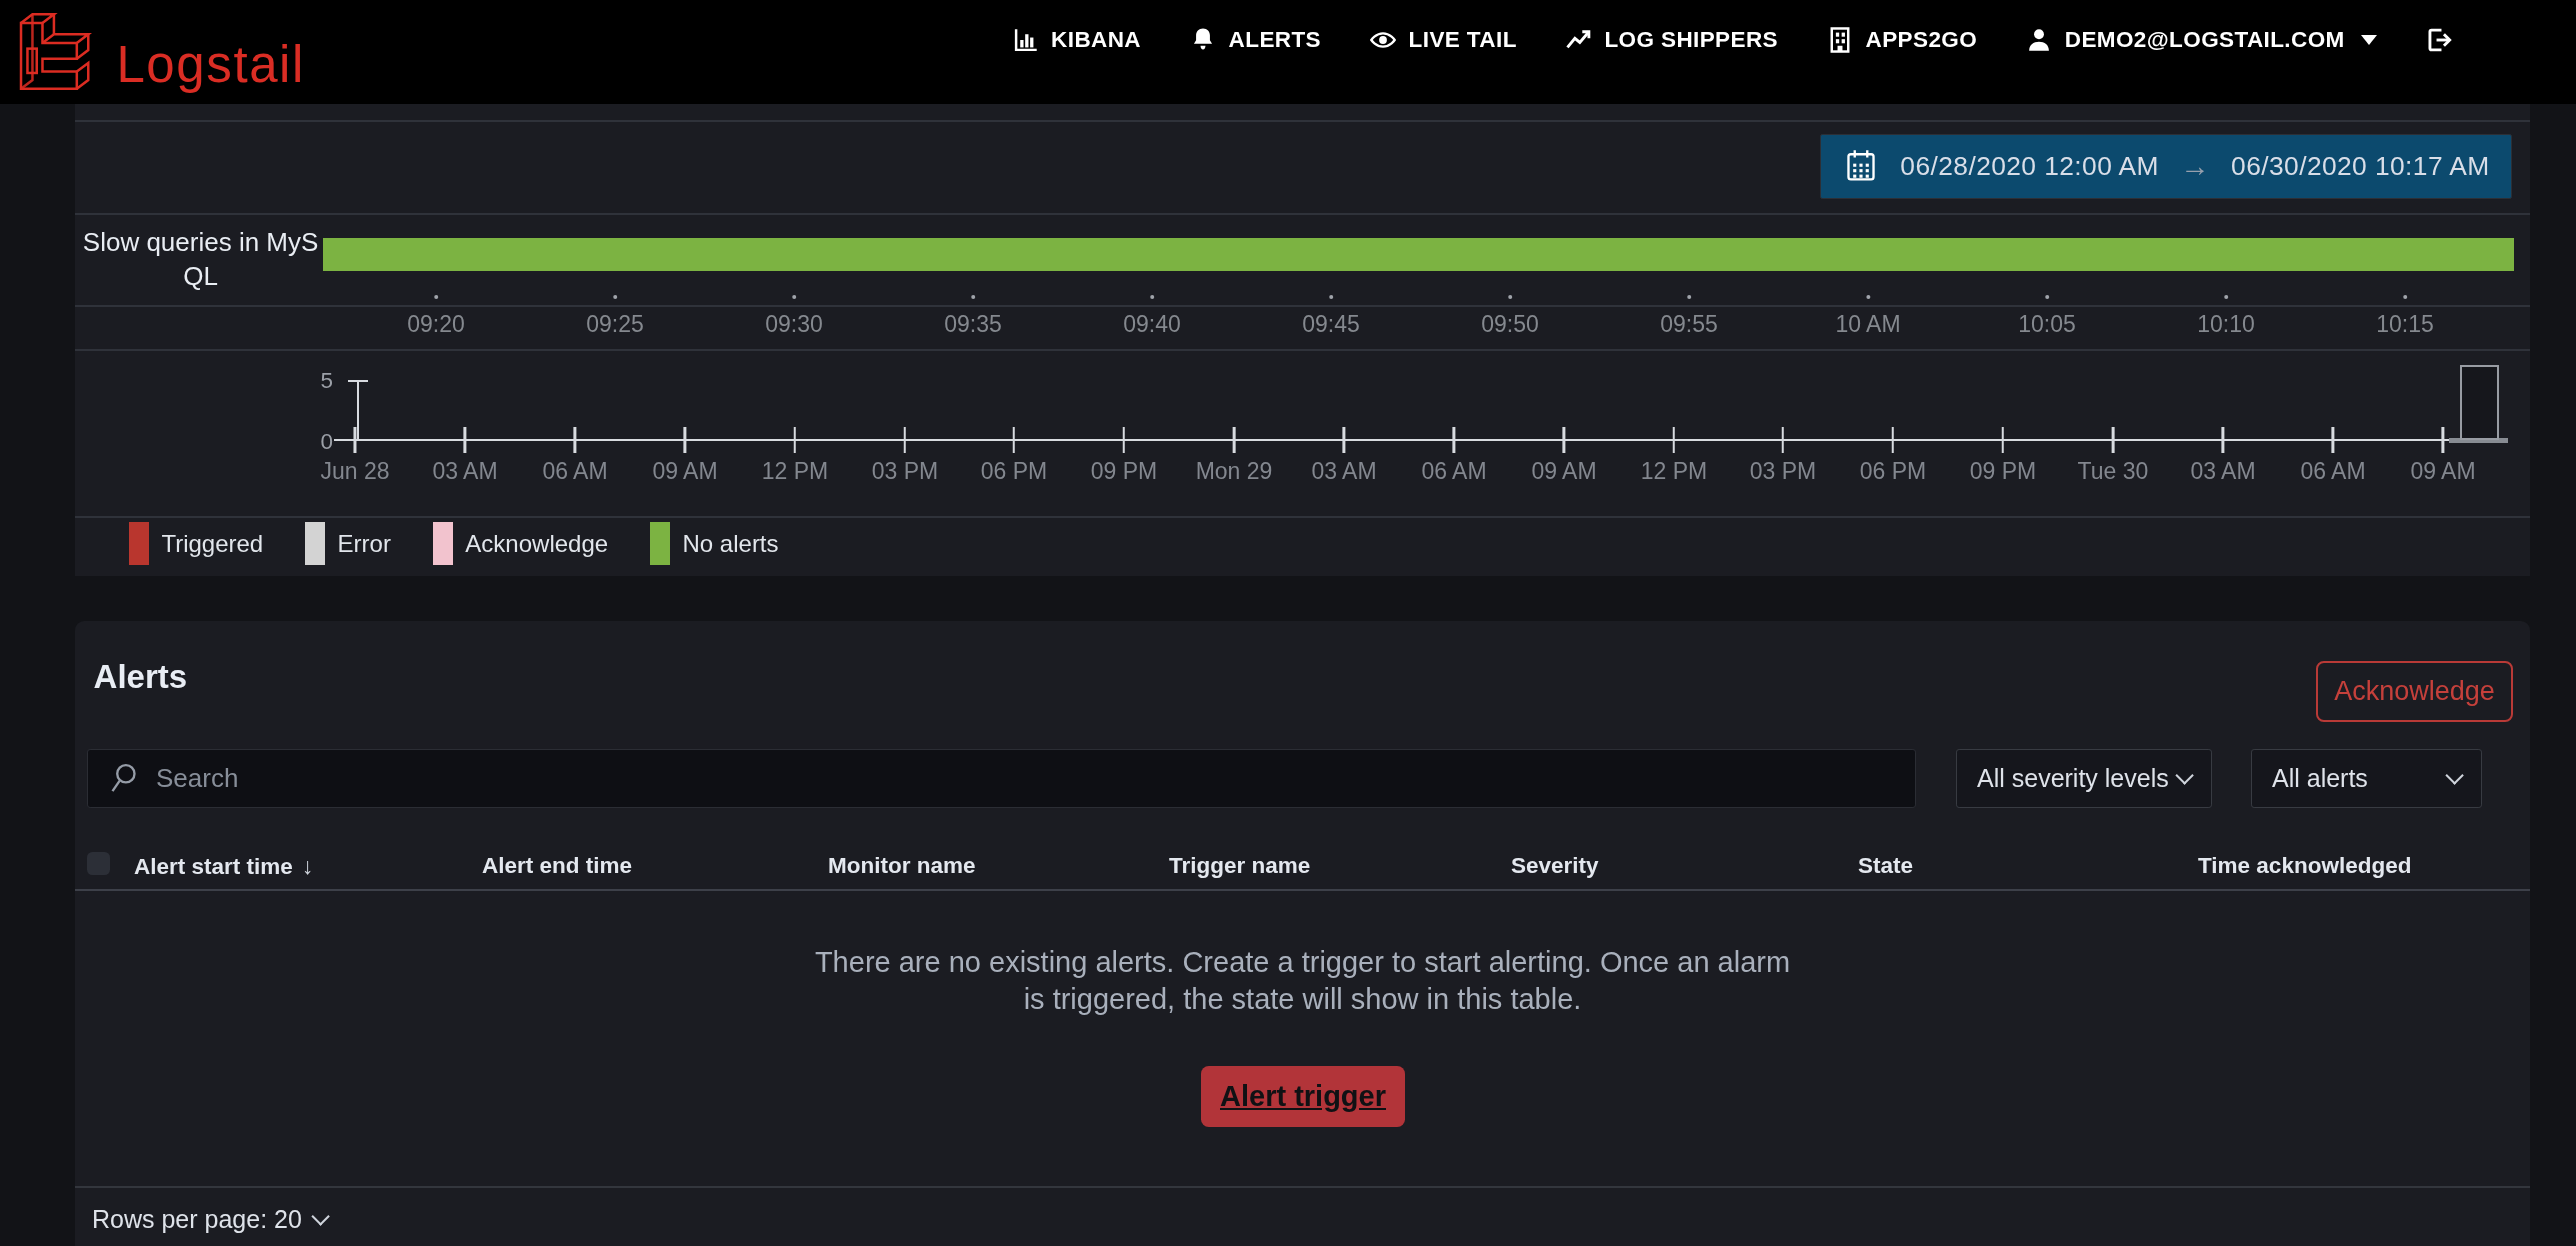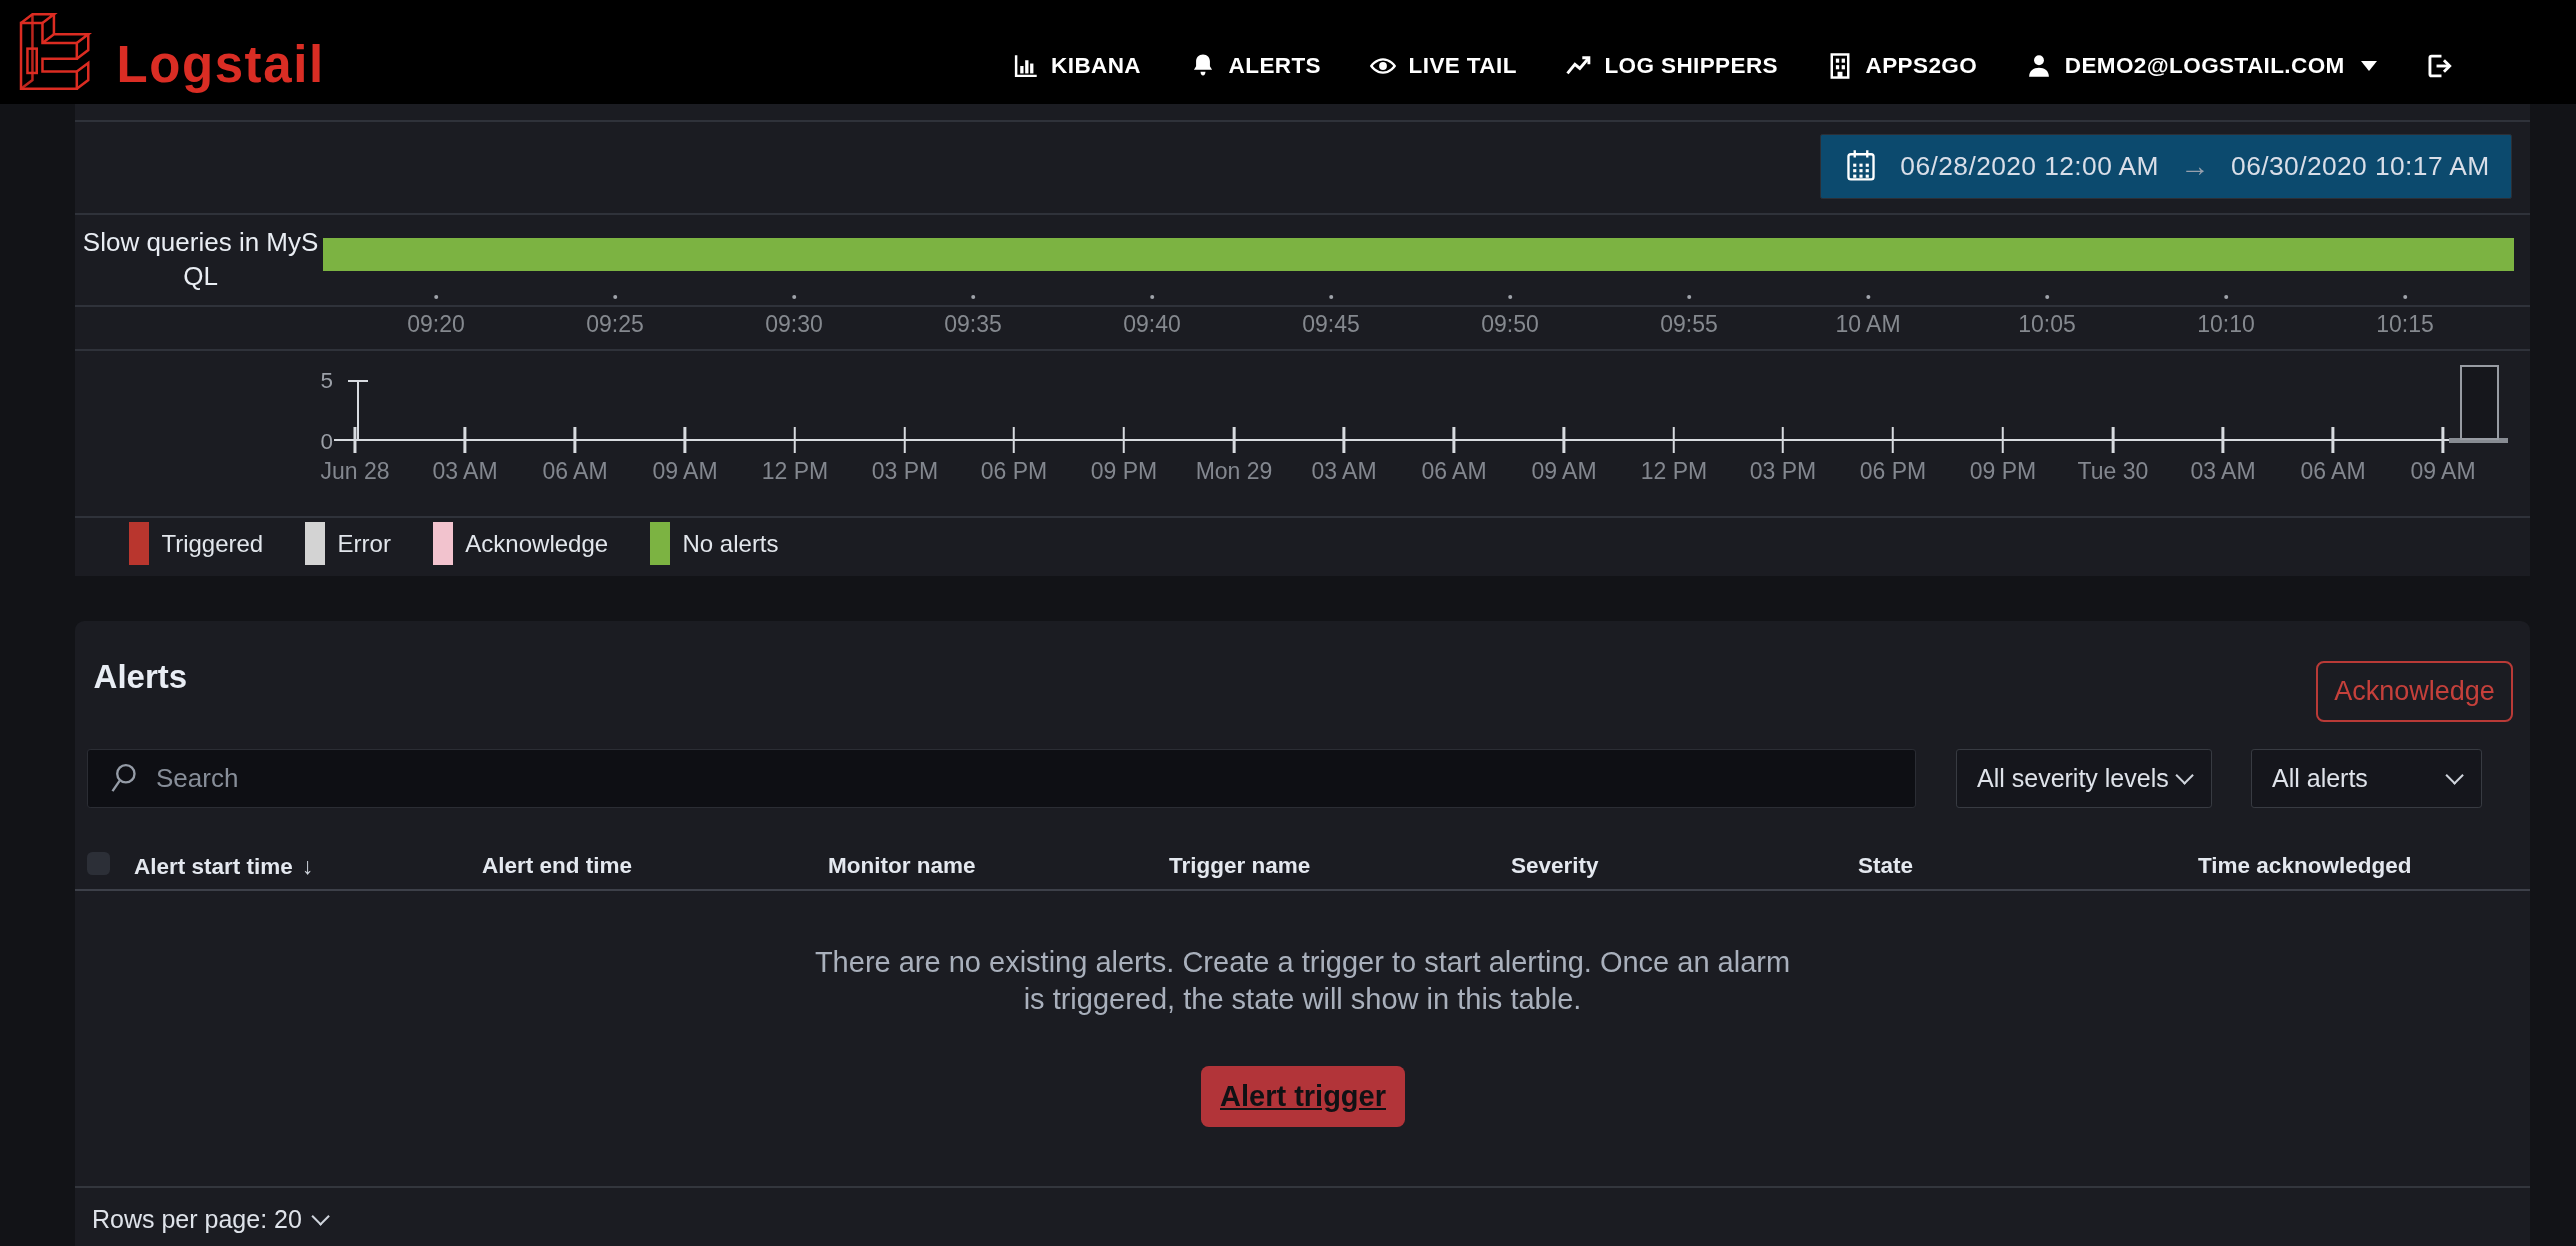--- a/index.html
+++ b/index.html
@@ -3,23 +3,23 @@
 <meta charset="utf-8">
 <style>
   html,body{margin:0;padding:0;background:#121317;width:2576px;height:1247px;overflow:hidden;
     font-family:"Liberation Sans",sans-serif;-webkit-font-smoothing:antialiased;position:relative}
   *{box-sizing:border-box}
 
   
   .navbar{position:absolute;left:0;top:0;width:2576px;height:104px;background:#000}
   .brand{position:absolute;left:11px;top:4.7px;display:flex;align-items:flex-end;cursor:pointer}
   .brand svg{width:93px;height:93px}
-  .brand-text{font-size:51px;font-weight:bold;color:#da2d24;margin-left:12.4px;line-height:1;
+  .brand-text{font-size:51px;font-weight:normal;color:#da2d24;margin-left:12.4px;line-height:1;
     letter-spacing:1.6px;padding-bottom:11px}
-  .nav{position:absolute;right:123px;top:0;height:80px;display:flex;align-items:flex-end;gap:48px}
+  .nav{position:absolute;right:123px;top:0;height:80px;display:flex;align-items:center;gap:48px}
   .nav-item{display:flex;align-items:center;gap:11.6px;color:#fff;font-size:22.5px;font-weight:700;
     letter-spacing:0.4px;cursor:pointer;white-space:nowrap}
   .nav-item svg{width:28px;height:28px;display:block}
   .caret{width:0;height:0;border-left:8.5px solid transparent;border-right:8.5px solid transparent;
     border-top:10px solid #fff;margin-left:4.7px}
 
   
   .chart-panel{position:absolute;left:75px;top:104px;width:2455px;height:472px;background:#1b1c22}
   .alerts-panel{position:absolute;left:75px;top:621px;width:2455px;height:626px;background:#1b1c22;
     border-radius:9.3px 9.3px 0 0}

